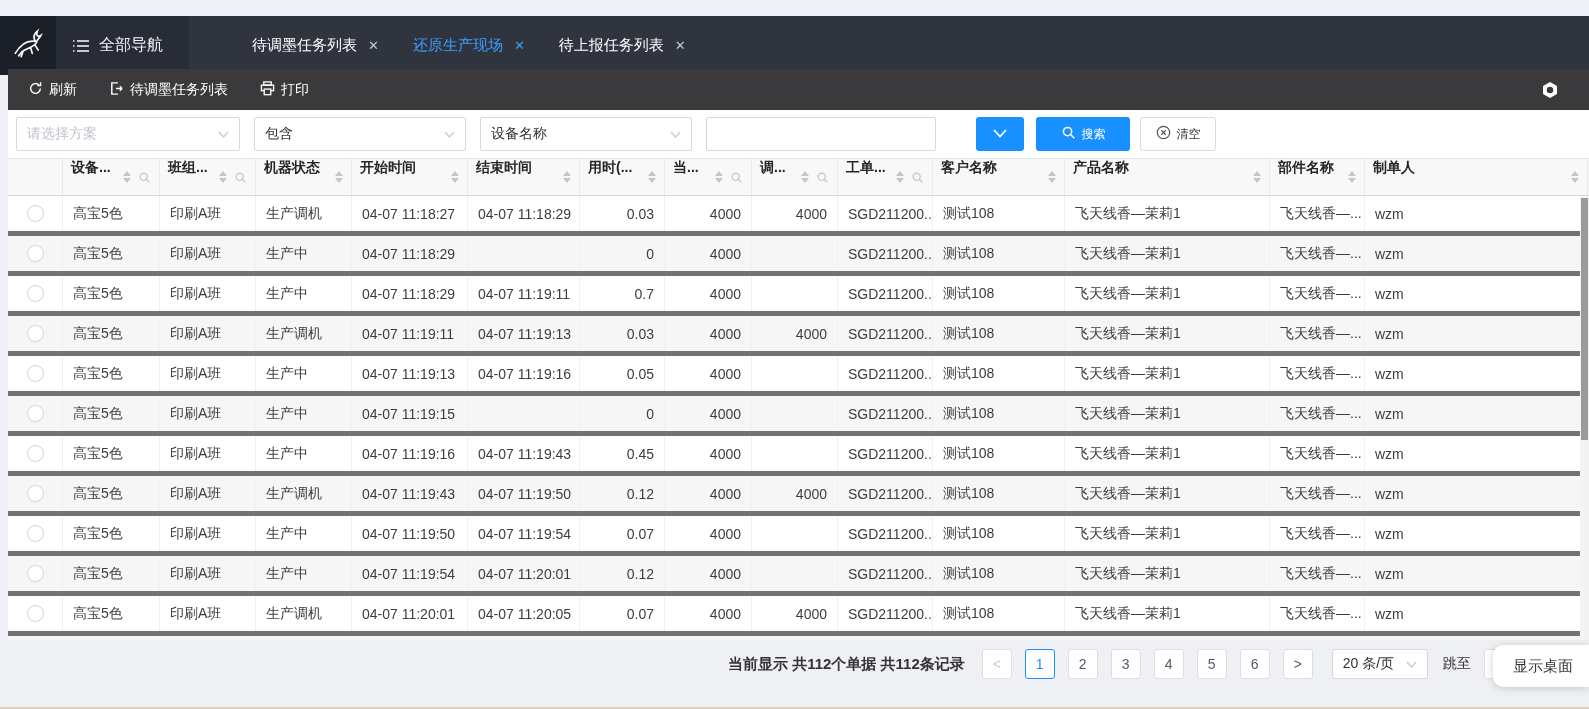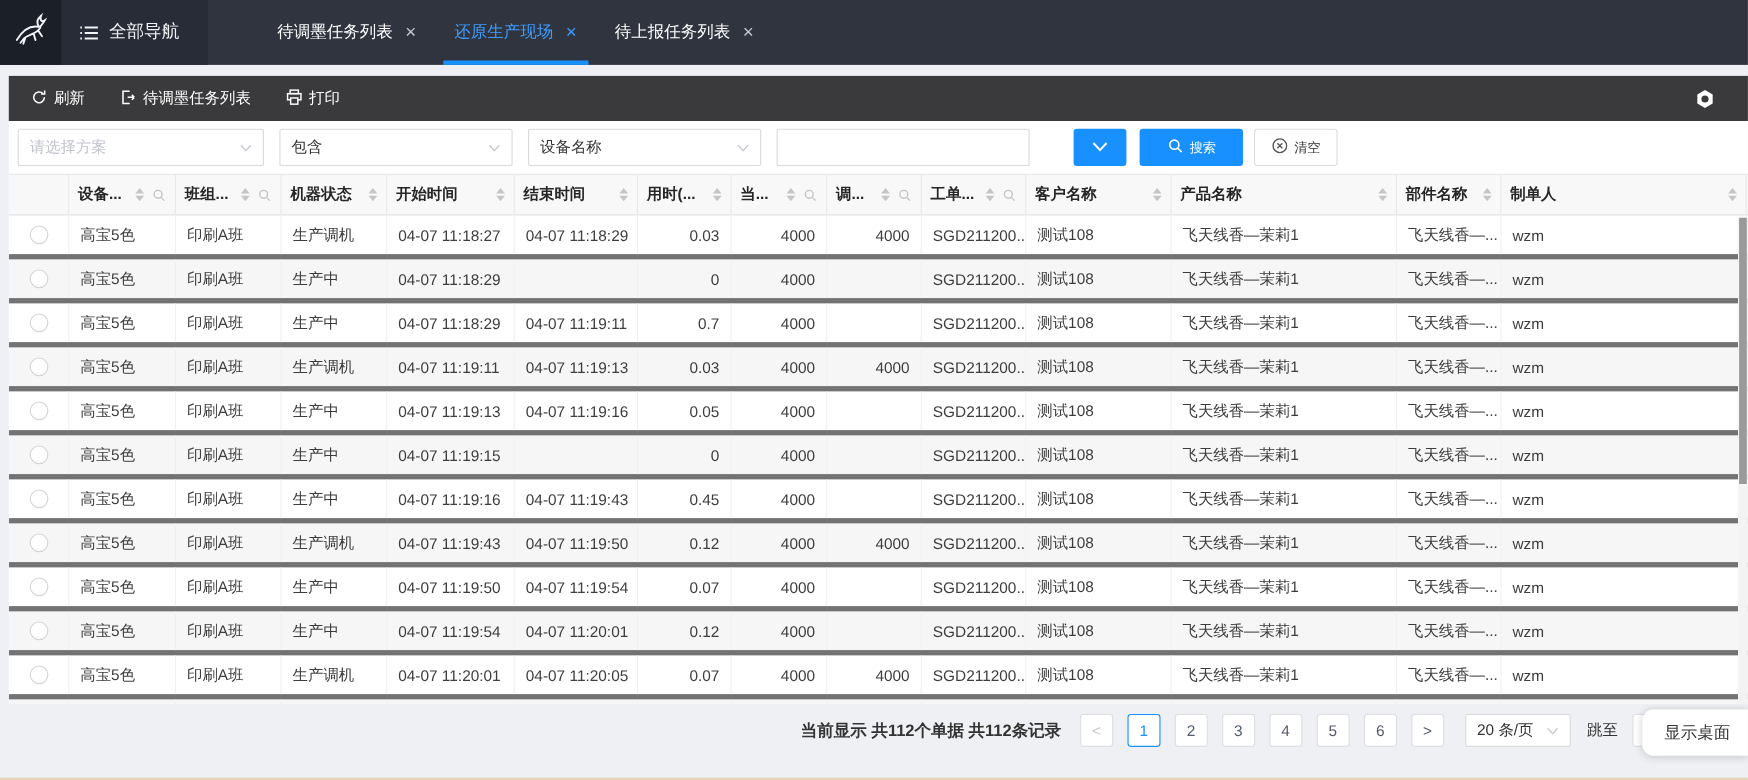--- a/index.html
+++ b/index.html
@@ -1,21 +1,21 @@
 <!DOCTYPE html>
 <html><head>
 <meta charset="utf-8">
 <style>
   * { margin:0; padding:0; box-sizing:border-box; }
   html,body { width:1589px; height:709px; overflow:hidden; }
   body { font-family:"Liberation Sans","DejaVu Sans",sans-serif; background:#eef0f5; }
   .app { position:relative; width:1589px; height:709px; overflow:hidden; background:#eef0f5; }
 
   
-  .navbar { position:absolute; top:0; left:0; right:0; height:59px; background:#30343f; display:flex; align-items:stretch; }
+  .navbar { position:absolute; top:16px; left:0; right:0; height:59px; background:#30343f; display:flex; align-items:stretch; }
   .logo-block { width:56px; background:#1b1f28; display:flex; align-items:center; justify-content:center; cursor:pointer; }
   .menu-block { background:#282c37; display:flex; align-items:center; gap:9px; padding:0 26px 0 16px; color:#f2f3f6; font-size:16px; cursor:pointer; }
   .menu-block svg { display:block; }
   .tab-bar { display:flex; margin-left:46px; }
   .tab { position:relative; display:flex; align-items:center; gap:11px; padding:0 17px; color:#fff; font-size:15px; cursor:pointer; }
   .tab .ticon svg { display:block; }
   .tab .x { font-size:13px; color:#c3c8d2; }
   .tab.active { color:#3d9dff; }
   .tab.active .x { color:#3d9dff; }
   .tab.active::after { content:""; position:absolute; left:7px; right:7px; bottom:0; height:4px; background:#1890ff; }
@@ -39,21 +39,21 @@
   .sel3 { width:212px; margin-right:14px; }
   .kw { width:230px; height:34px; border:1px solid #d9d9d9; border-radius:2px; font-size:14px; padding:0 10px; color:#333; outline:none; }
   .btn { height:34px; display:flex; align-items:center; justify-content:center; gap:6px; font-size:12px; border-radius:3px; cursor:pointer; }
   .btn-chev { width:48px; background:#1890ff; color:#fff; margin-left:40px; }
   .btn-search { width:94px; background:#1890ff; color:#fff; margin-left:12px; }
   .btn-clear { width:76px; background:#fff; border:1px solid #dcdcdc; color:#333; margin-left:10px; }
 
   
   .table-wrap { position:absolute; top:158px; left:8px; right:0; height:482px; background:#fff; overflow:hidden; }
   .thead { display:flex; height:38px; background:#f8f8f9; border-top:1px solid #e6e6e6; border-bottom:1px solid #d9d9d9; font-weight:bold; color:#262626; font-size:14px; }
-  .th { flex:none; display:flex; align-items:center; padding:0 8px; border-right:1px solid #e8e8e8; overflow:hidden; white-space:nowrap; cursor:pointer; }
+  .th { flex:none; display:flex; padding:0 8px; border-right:1px solid #e8e8e8; overflow:hidden; white-space:nowrap; cursor:pointer; }
   .th .icons { margin-left:auto; display:flex; align-items:center; gap:7px; padding-left:6px; }
   .radio-col { width:55px; flex:none; }
   .sort { display:inline-flex; flex-direction:column; gap:2px; cursor:pointer; }
   .sort .up { width:0; height:0; border-left:4px solid transparent; border-right:4px solid transparent; border-bottom:5px solid #c5c5c5; }
   .sort .dn { width:0; height:0; border-left:4px solid transparent; border-right:4px solid transparent; border-top:5px solid #c5c5c5; }
   .magwrap { display:flex; cursor:pointer; }
   .tbody { position:relative; }
   .trow { display:flex; height:40px; border-bottom:5px solid #737373; background:#fff; }
   .trow:nth-child(even) { background:#f6f6f7; }
   .cell { flex:none; display:flex; align-items:center; padding:0 10px; border-right:1px solid #f0f0f0; font-size:14px; color:#3d3d3d; white-space:nowrap; overflow:hidden; }

